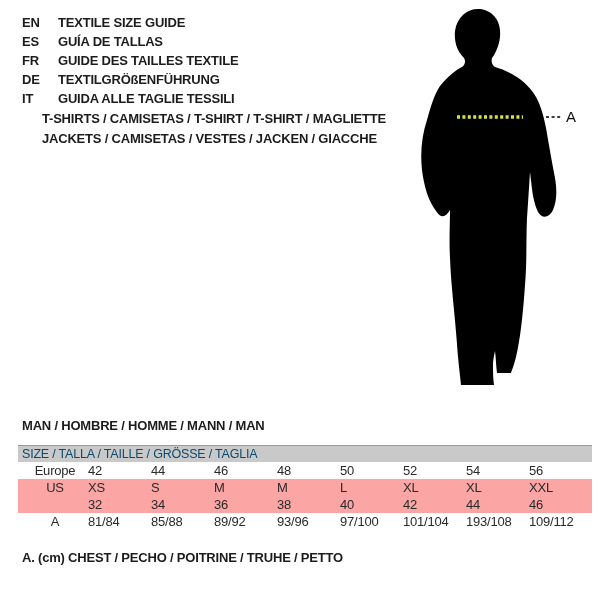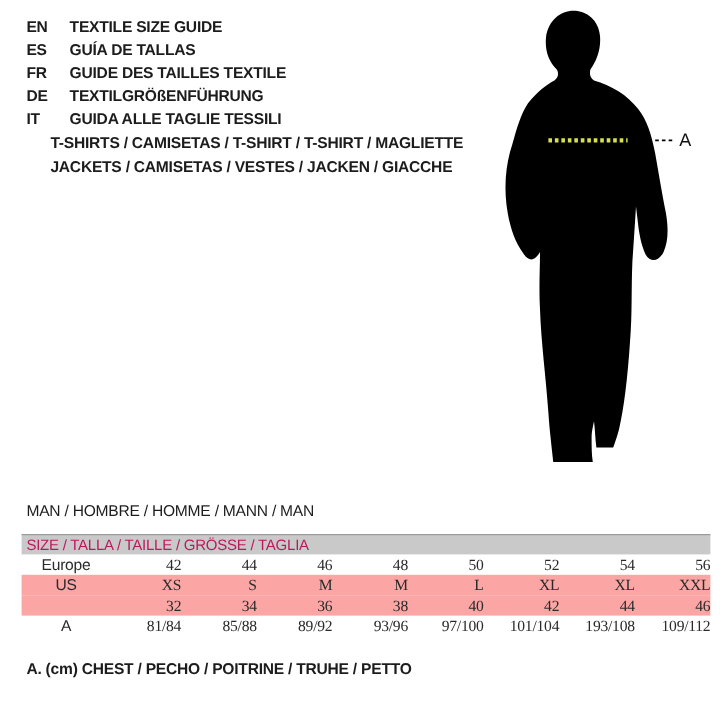--- a/index.html
+++ b/index.html
@@ -12,31 +12,31 @@
   .lang-block{position:absolute;left:22px;top:13px;}
   .lang-row{display:flex;height:19px;line-height:19px;font-size:13px;font-weight:700;}
   .lang-code{width:36px;}
   .lang-title{white-space:nowrap;}
   
   .cat-block{position:absolute;left:12px;top:109px;margin-left:30px;}
   .cat-line{height:20px;line-height:20px;font-size:13px;font-weight:700;white-space:nowrap;}
   
   .figure{position:absolute;left:400px;top:0px;width:200px;height:400px;}
   
-  .section-title{position:absolute;left:22px;top:418px;font-size:13px;font-weight:400;}
+  .section-title{position:absolute;left:22px;top:418px;font-size:13px;font-weight:700;}
   
   .size-table{position:absolute;left:18px;top:445px;width:574px;font-size:13px;color:#2a2a2a;}
   .thead{
     border-top:1px solid #9a9a9a;background:#c9c9c9;height:16px;line-height:16px;
-    padding-left:4px;font-size:12.5px;color:#be185d;
+    padding-left:4px;font-size:12.5px;color:#0c4a6e;
   }
   .trow{display:flex;height:17px;line-height:17px;}
   .trow.shaded{background:#fca5a5;}
   .tlabel{width:70px;padding-left:4px;box-sizing:border-box;text-align:center;}
-  .tcell{flex:1;text-align:right;font-family:Liberation Serif, serif;}
+  .tcell{flex:1;text-align:left;}
   
   .footnote{position:absolute;left:22px;top:550px;font-size:13px;font-weight:700;}
 </style>
 </head>
 <body>
 
 <div class="page">
 
   <div class="lang-block" id="lang-list">
       <div class="lang-row">

